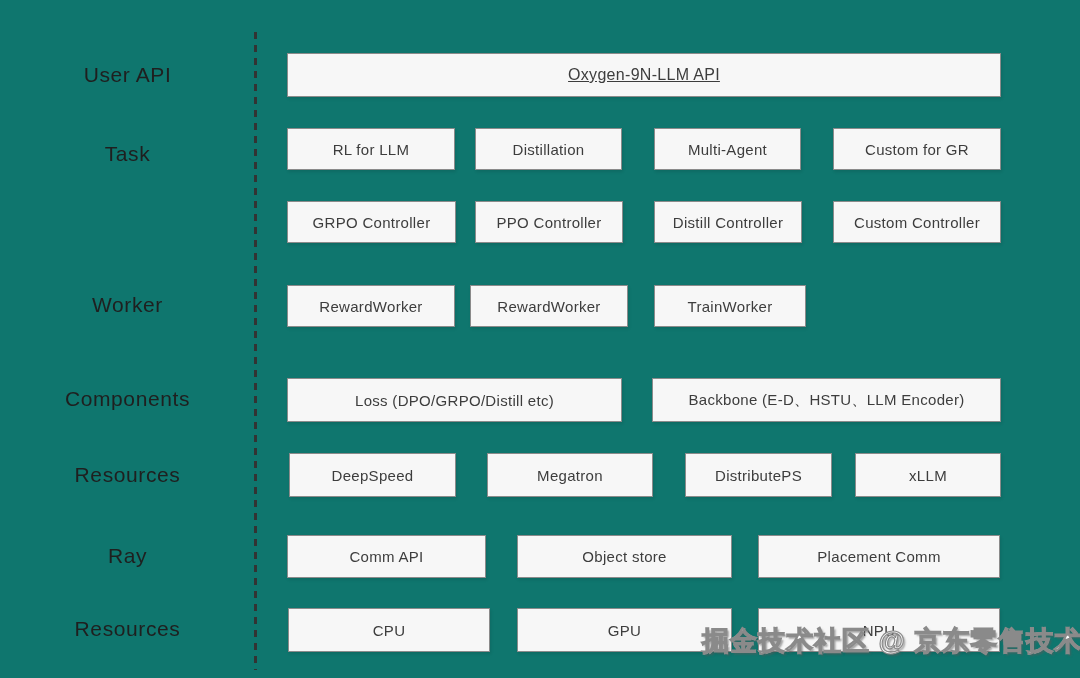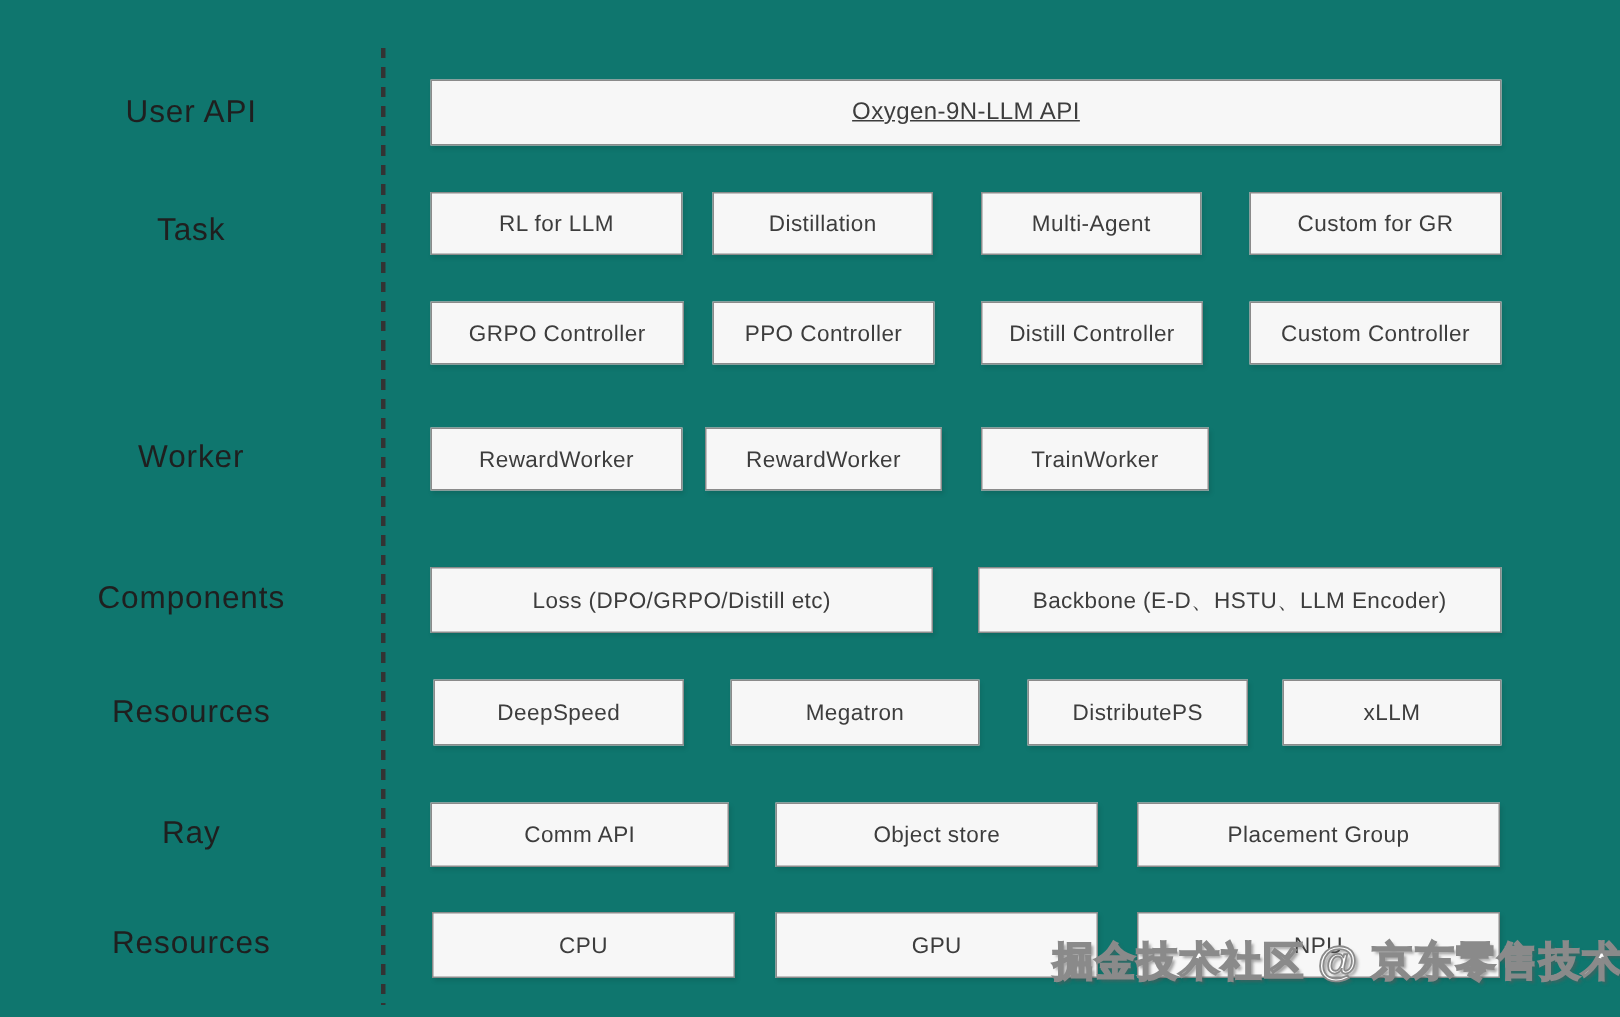--- a/index.html
+++ b/index.html
@@ -102,21 +102,21 @@
   <div class="box" style="left:287px; top:378px; width:335px; height:44px">Loss (DPO/GRPO/Distill etc)</div>
   <div class="box" style="left:652px; top:378px; width:349px; height:44px">Backbone (E-D、HSTU、LLM Encoder)</div>
 
   <div class="box" style="left:289px; top:453px; width:167px; height:44px">DeepSpeed</div>
   <div class="box" style="left:487px; top:453px; width:166px; height:44px">Megatron</div>
   <div class="box" style="left:685px; top:453px; width:147px; height:44px">DistributePS</div>
   <div class="box" style="left:855px; top:453px; width:146px; height:44px">xLLM</div>
 
   <div class="box" style="left:287px; top:535px; width:199px; height:43px">Comm API</div>
   <div class="box" style="left:517px; top:535px; width:215px; height:43px">Object store</div>
-  <div class="box" style="left:758px; top:535px; width:242px; height:43px">Placement Group</div>
+  <div class="box" style="left:758px; top:535px; width:242px; height:43px">Placement Comm</div>
 
   <div class="box" style="left:288px; top:608px; width:202px; height:44px">CPU</div>
   <div class="box" style="left:517px; top:608px; width:215px; height:44px">GPU</div>
   <div class="box" style="left:758px; top:608px; width:242px; height:44px">NPU</div>
 
   <div class="watermark">掘金技术社区 @ 京东零售技术</div>
 
 </div>
 
 </body></html>

